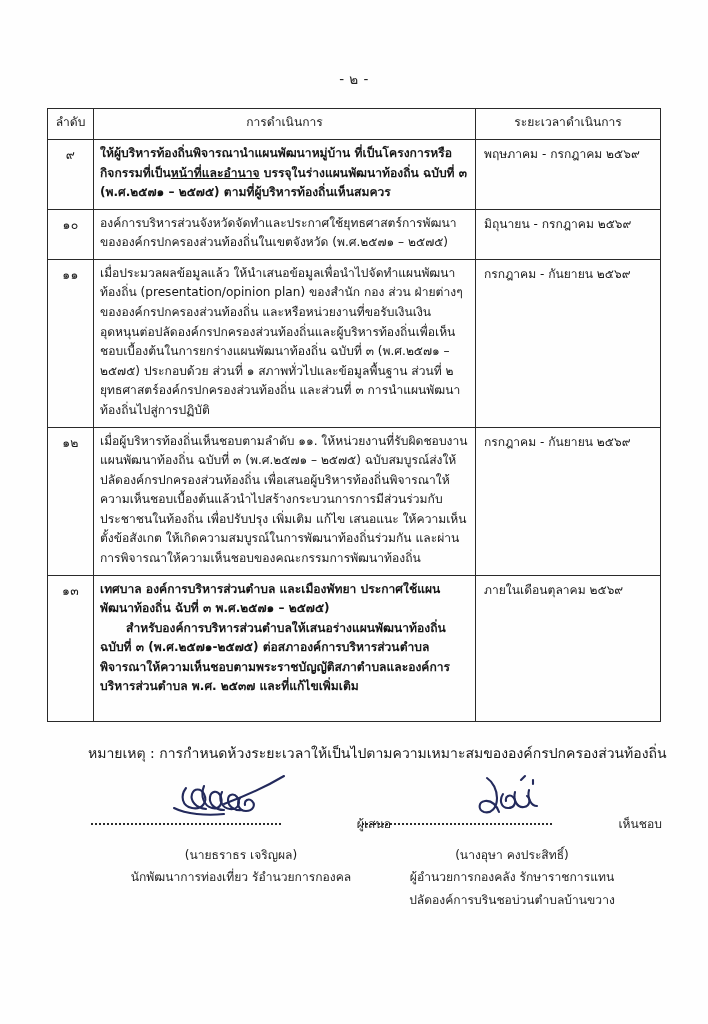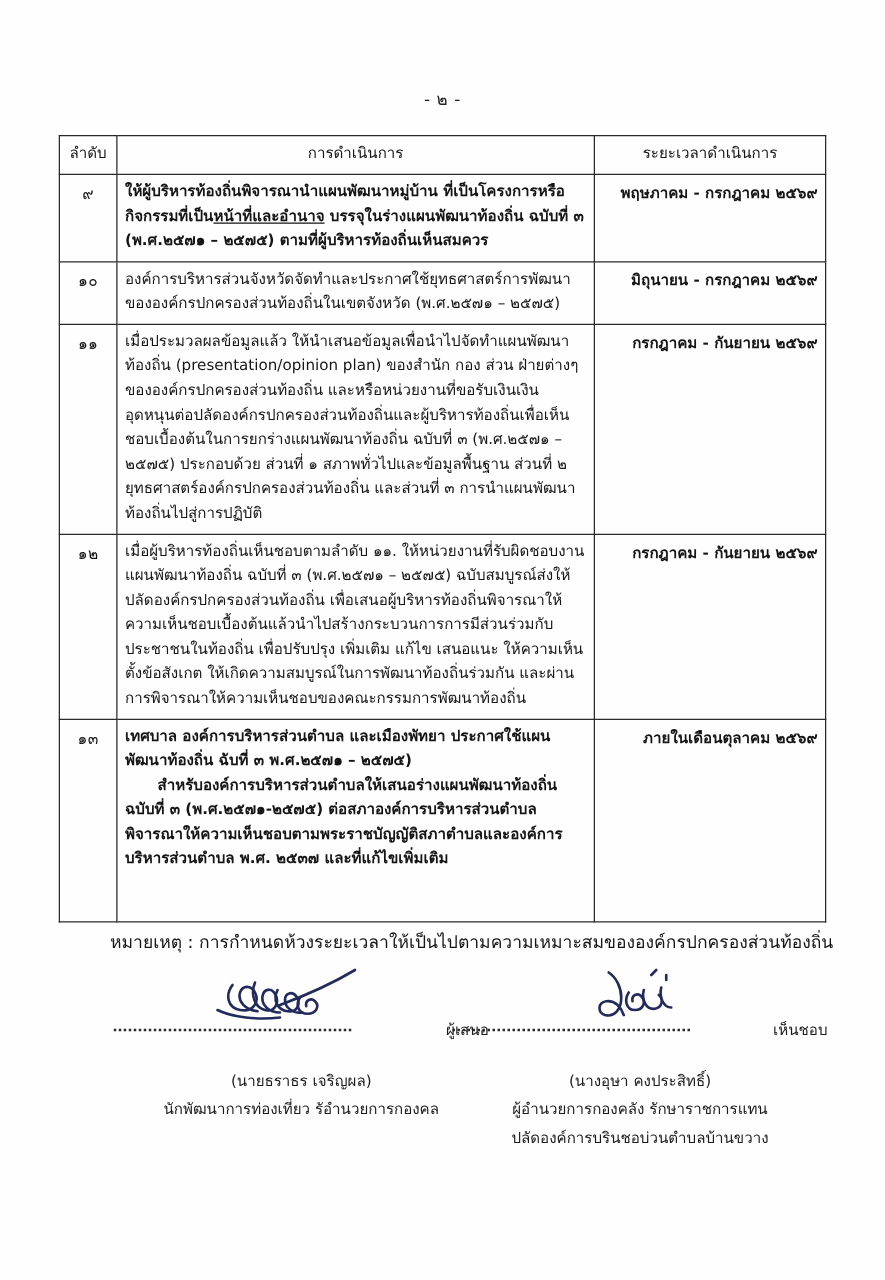--- a/index.html
+++ b/index.html
@@ -73,39 +73,38 @@
     vertical-align: top;
     padding-top: 5px;
     font-size: 12.4px;
     letter-spacing: 0.3px;
   }
   td.act-cell {
     text-align: left;
     word-break: break-word;
   }
   td.time-cell {
-    text-align: right;
+    text-align: left;
     padding-left: 8px;
     padding-top: 5px;
     white-space: nowrap;
     font-size: 12.1px;
-    font-weight: bold;
   }
 
   .act-cell p {
     margin: 0;
     font-weight: bold;
   }
   .act-cell p.indent {
     text-indent: 26px;
   }
   .u { text-decoration: underline; }
 
   
-  .row-pad-13 td { padding-bottom: 40px; }
+  .row-pad-13 td { padding-bottom: 24px; }
 
   
   .remark {
     position: absolute;
     left: 88px;
     top: 742px;
     font-size: 14px;
     color: #151515;
     white-space: nowrap;
   }
@@ -150,21 +149,21 @@
     border-bottom: 2px dotted #2b2b2b;
     height: 1px;
     position: relative;
     top: -3px;
   }
   .sig-role {
     font-size: 12.1px;
     padding-left: 2px;
   }
   .sig-name {
-    margin-top: 22px;
+    margin-top: 12px;
     font-size: 12.1px;
     white-space: nowrap;
   }
   .sig-title {
     margin-top: 4px;
     font-size: 12.1px;
     line-height: 1.55;
     white-space: nowrap;
   }
 </style>

